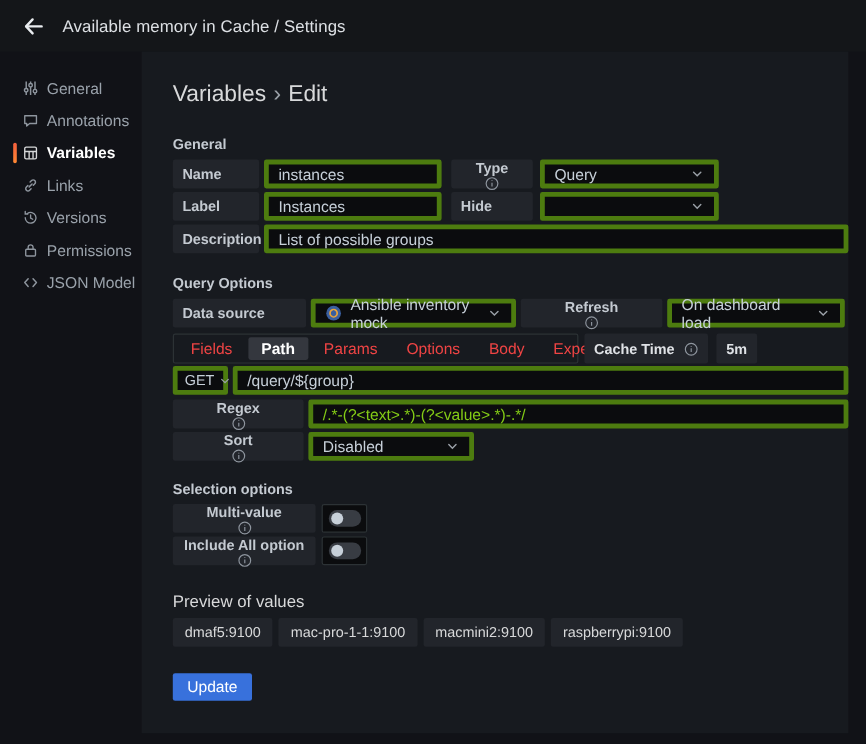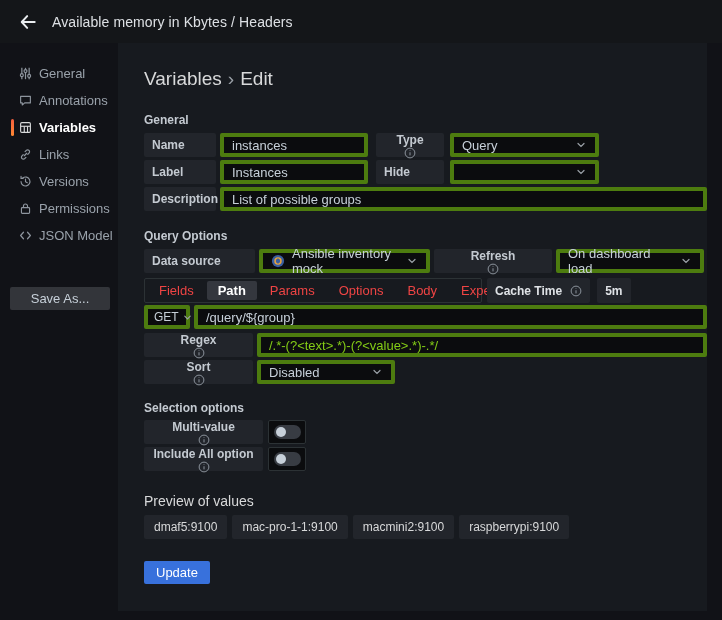--- a/index.html
+++ b/index.html
@@ -102,21 +102,21 @@
 
 <div class="hdr">
   <button class="back-btn">
     <span style="display:flex">
       <svg viewBox="0 0 24 24" width="20" height="20" fill="none" stroke="#e9ecef" stroke-width="2.4" stroke-linecap="round" stroke-linejoin="round">
           <line x1="20" y1="12" x2="5" y2="12"></line>
           <polyline points="11,5 4.5,12 11,19"></polyline>
         </svg>
     </span>
   </button>
-  <div class="hdr-title">Available memory in Kbytes / Headers</div>
+  <div class="hdr-title">Available memory in Cache / Settings</div>
 </div>
 
 <div class="sidebar">
   <div class="side-item">
     <span class="sicon">
       <svg viewBox="0 0 16 16" width="13" height="13" stroke="currentColor" stroke-width="1.5" fill="none">
           <line x1="3.5" y1="1" x2="3.5" y2="15"></line>
           <line x1="8" y1="1" x2="8" y2="15"></line>
           <line x1="12.5" y1="1" x2="12.5" y2="15"></line>
           <circle cx="3.5" cy="10" r="1.8" fill="#111217"></circle>
@@ -178,21 +178,20 @@
     <span class="sicon">
       <svg viewBox="0 0 16 16" width="13" height="13" fill="none" stroke="currentColor" stroke-width="1.5" stroke-linecap="round" stroke-linejoin="round">
           <polyline points="5.5,4 2,8 5.5,12"></polyline>
           <polyline points="10.5,4 14,8 10.5,12"></polyline>
         </svg>
     </span>
     <span>JSON Model</span>
   </div>
 
   <div class="side-btns">
-    <button class="btn secondary">Save As...</button>
   </div>
 </div>
 
 <div class="panel">
 
   <h1 class="page-title">
     <span>Variables</span><span class="sep">›</span><span>Edit</span>
   </h1>
 
   

